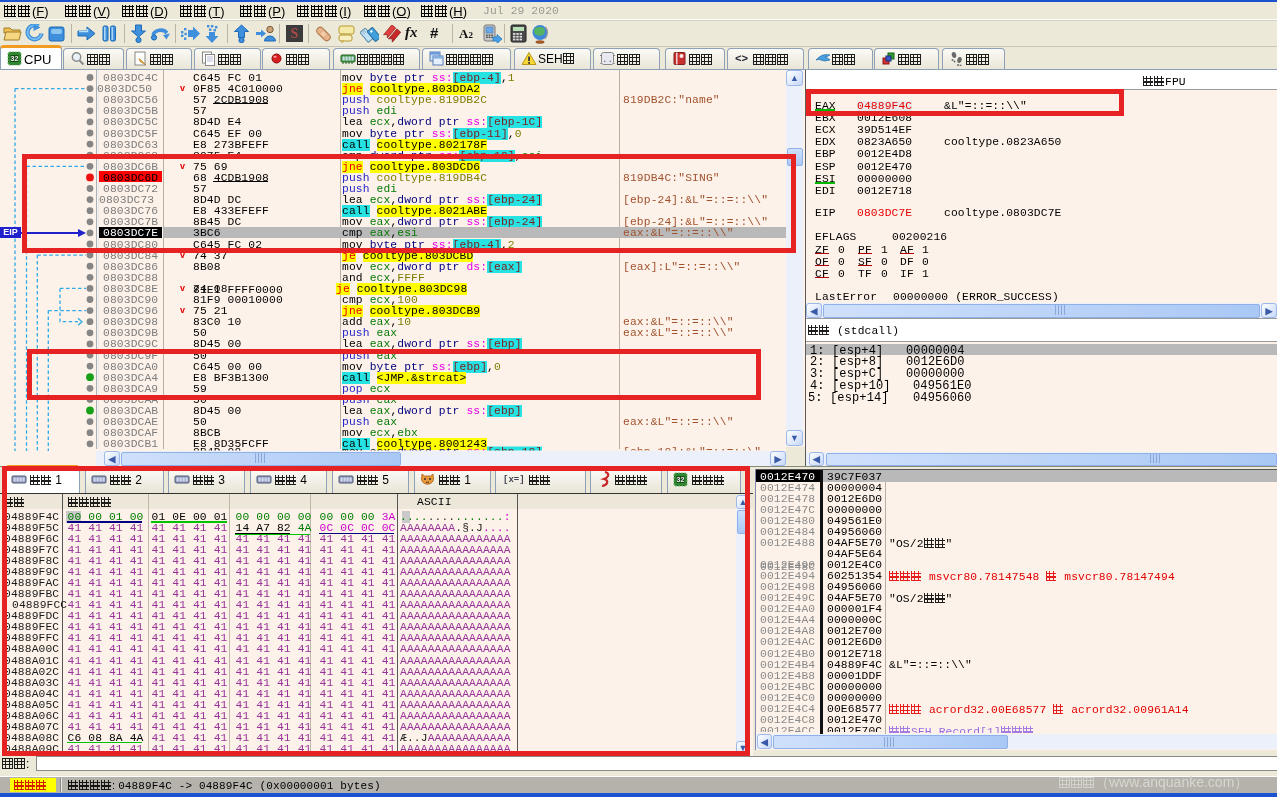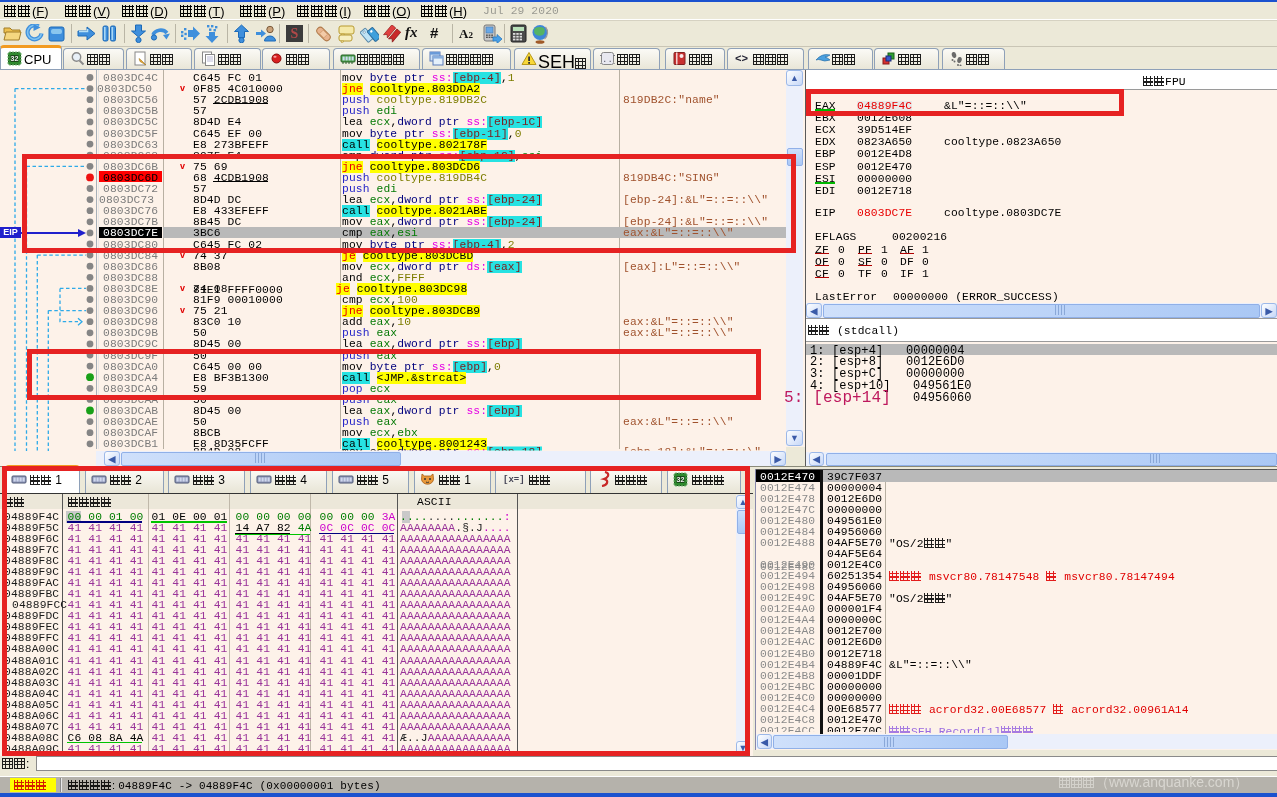--- a/index.html
+++ b/index.html
@@ -248,21 +248,21 @@
     <rect x="4" y="5" width="10" height="9" fill="#e4f0fb" stroke="#5a7ab8"></rect>
     <rect x="4" y="5" width="10" height="2.6" fill="#88aede"></rect>
   </svg>
 <div class="a sans" style="left:446px;top:51.5px;font-size:13px"><i class="k"></i><i class="k"></i><i class="k"></i><i class="k"></i></div>
 <div class="tab" style="left:514px;top:48px;width:77px;height:22px"></div>
 <svg class="a" style="left:521px;top:51px;z-index:3" width="16" height="15" viewBox="0 0 16 15">
     <path d="M8 1.5 L15 13.5 H1z" fill="#f8d838" stroke="#b89818"></path>
     <rect x="7.2" y="5.5" width="1.8" height="4.5" fill="#333"></rect>
     <rect x="7.2" y="11" width="1.8" height="1.8" fill="#333"></rect>
   </svg>
-<div class="a sans" style="left:538px;top:51.5px;font-size:18px">SEH<i class="k"></i></div>
+<div class="a sans" style="left:538px;top:51.5px;font-size:12px">SEH<i class="k"></i></div>
 <div class="tab" style="left:593px;top:48px;width:67px;height:22px"></div>
 <svg class="a" style="left:600px;top:51px;z-index:3" width="15" height="15" viewBox="0 0 15 15">
     <rect x="1.5" y="1.5" width="12" height="12" rx="2" fill="#e8e8f0" stroke="#888"></rect>
     <text x="7.5" y="11" font-size="9" fill="#556" text-anchor="middle" font-family="Liberation Mono">{..}</text>
   </svg>
 <div class="a sans" style="left:617px;top:51.5px;font-size:13px"><i class="k"></i><i class="k"></i></div>
 <div class="tab" style="left:665px;top:48px;width:60px;height:22px"></div>
 <svg class="a" style="left:672px;top:51px;z-index:3" width="15" height="15" viewBox="0 0 15 15">
     <rect x="2" y="1.5" width="11" height="12" rx="1" fill="#c83030" stroke="#802020"></rect>
     <rect x="4" y="1.5" width="1.5" height="12" fill="#f0d0d0"></rect>
@@ -549,21 +549,21 @@
 <div class="a" style="left:806px;top:341px;width:471px;height:1px;background:#9a9a9a"></div>
 <div class="a" style="left:806px;top:343.5px;width:471px;height:11.5px;background:#b9b9b9"></div>
 <div class="a m" style="left:810px;top:345.5px;color:#000;font-size:12px">1: [esp+4]</div>
 <div class="a m" style="left:906px;top:345.5px;color:#000;font-size:12px">00000004</div>
 <div class="a m" style="left:810px;top:357.4px;color:#000;font-size:12px">2: [esp+8]</div>
 <div class="a m" style="left:906px;top:357.4px;color:#000;font-size:12px">0012E6D0</div>
 <div class="a m" style="left:810px;top:369.2px;color:#000;font-size:12px">3: [esp+C]</div>
 <div class="a m" style="left:906px;top:369.2px;color:#000;font-size:12px">00000000</div>
 <div class="a m" style="left:810px;top:381.1px;color:#000;font-size:12px">4: [esp+10]</div>
 <div class="a m" style="left:913px;top:381.1px;color:#000;font-size:12px">049561E0</div>
-<div class="a m" style="left:784px;top:392.9px;color:#be185d;font-size:16px">5: [esp+14]</div>
+<div class="a m" style="left:808px;top:392.9px;color:#000000;font-size:12px">5: [esp+14]</div>
 <div class="a m" style="left:913px;top:392.9px;color:#000;font-size:12px">04956060</div>
 <div class="a sbtrack" style="left:806px;top:452px;width:471px;height:14px"></div>
 <div class="a sbbtn" style="left:809px;top:452px;width:15px;height:14px;line-height:13px">◀</div>
 <div class="a sbthumb" style="left:826px;top:452.5px;width:451px;height:13px"></div>
 <div class="a" style="left:1150px;top:454px;width:12px;height:9px;background:repeating-linear-gradient(90deg,#8aa8d8 0 1px,transparent 1px 3px)"></div>
 <div class="a" style="left:0;top:466px;width:1277px;height:1px;background:#8a8a7a"></div>
 <div class="a" style="left:0;top:467px;width:753px;height:26px;background:#ece9d8"></div>
 <div class="tab tabon" style="left:5px;top:465px;width:75px;height:28px;z-index:2"></div>
 <svg class="a" style="left:11px;top:472px;z-index:3" width="16" height="15" viewBox="0 0 16 15">
     <rect x="1" y="4" width="14" height="7" rx="1" fill="#9098b8" stroke="#505a78"></rect>

